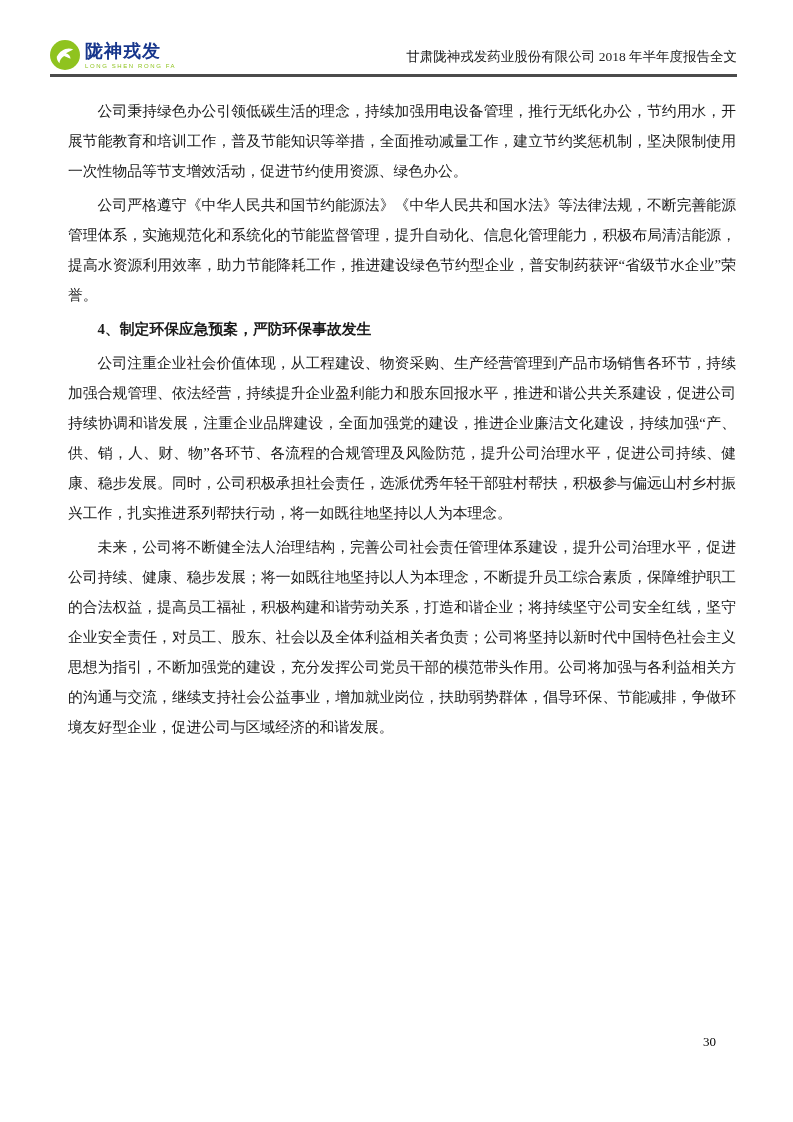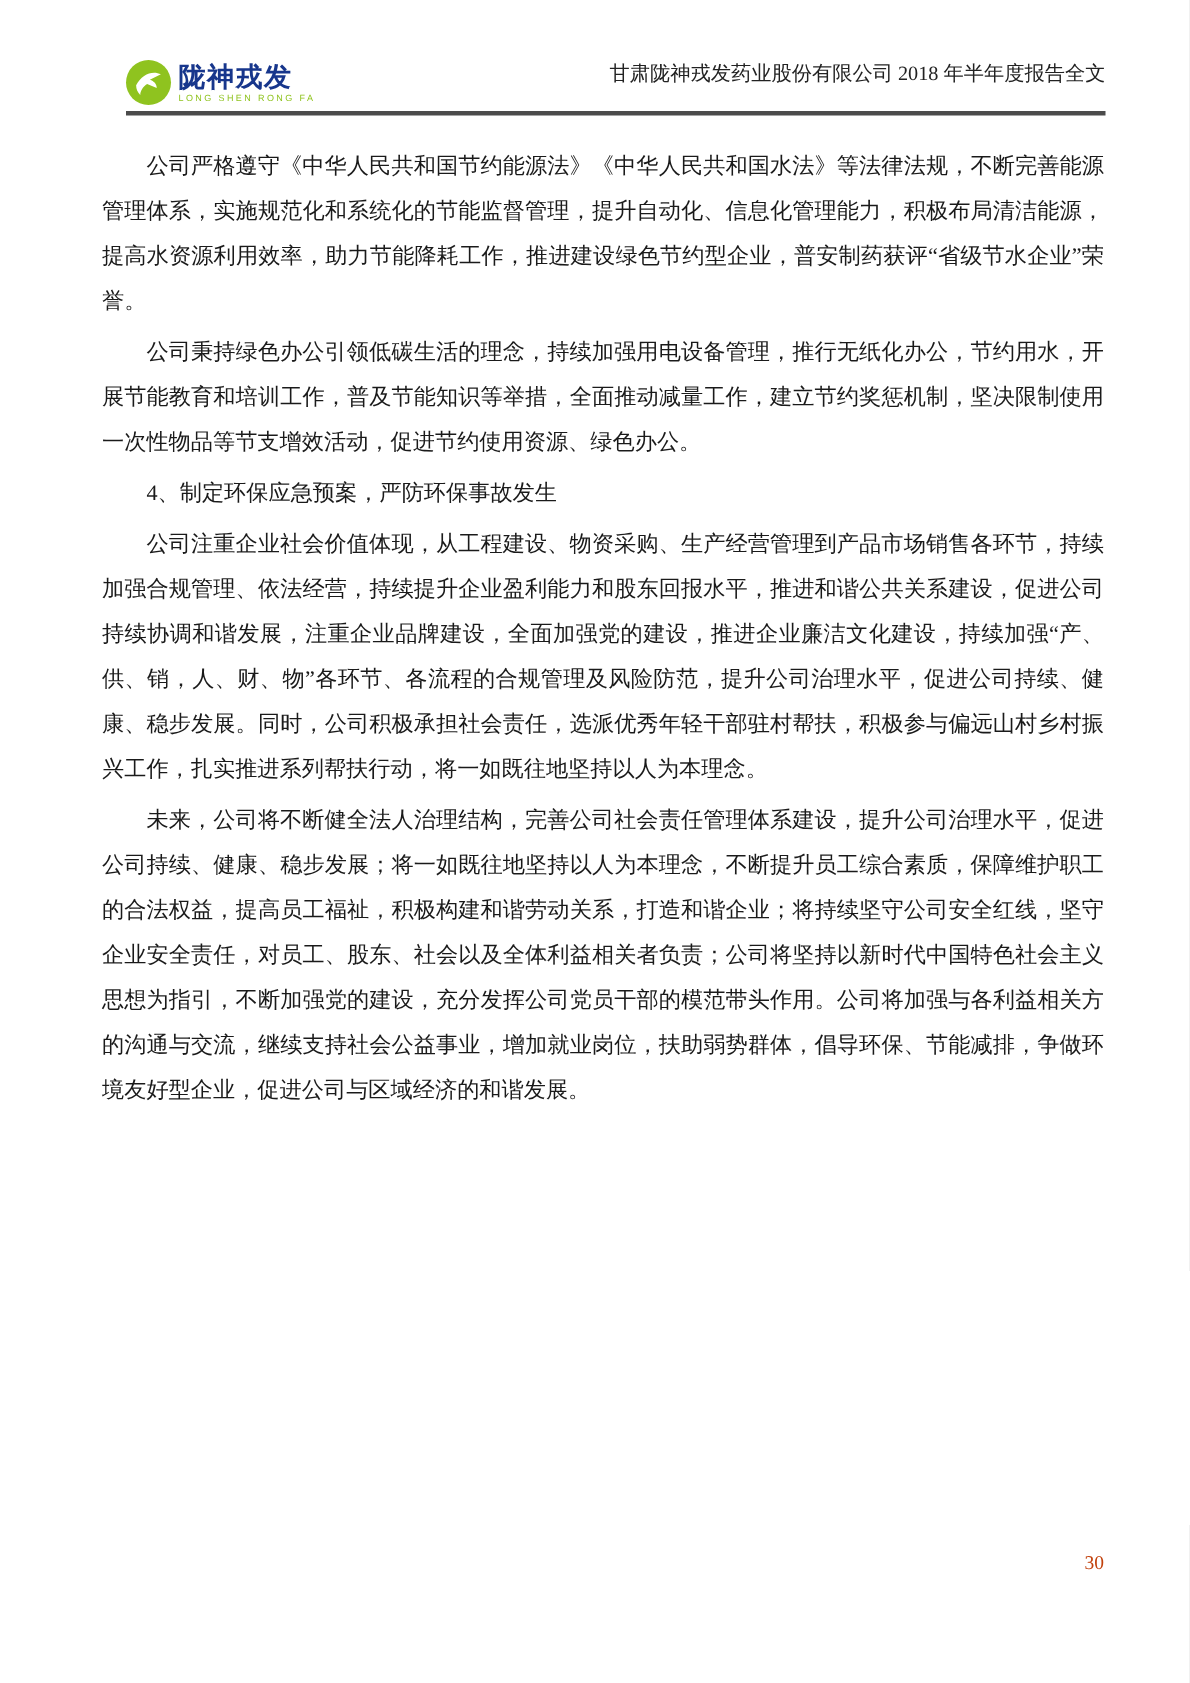--- a/index.html
+++ b/index.html
@@ -8,25 +8,26 @@
     width: 793px;
     height: 1122px;
     margin: 0 auto;
     background: #ffffff;
     font-family: "Liberation Serif", "DejaVu Serif", serif;
     color: #1a1a1a;
     overflow: hidden;
   }
   .header {
     position: absolute;
-    left: 84px;
+    left: 50px;
     right: 56px;
     top: 40px;
     display: flex;
     justify-content: space-between;
+    align-items: flex-end;
     border-bottom: 3px solid #4b4b4b;
     padding-bottom: 4px;
   }
   .logo { display: flex; align-items: center; gap: 5px; }
   .logo-circle {
     width: 30px; height: 30px;
     border-radius: 50%;
     background: #8fc31f;
     display: flex; align-items: center; justify-content: center;
     flex: 0 0 auto;
@@ -60,27 +61,27 @@
     top: 96px;
   }
   .content p, .content h4 {
     margin: 0 0 4px 0;
     font-size: 14.8px;
     line-height: 30px;
     text-align: justify;
     text-indent: 2em;
     font-weight: normal;
   }
-  .content h4 { font-weight: normal; }
+  .content h4 { font-weight: bold; }
   .page-number {
     position: absolute;
     top: 1034px;
-    right: 57px;
+    right: 77px;
     font-size: 13px;
-    color: #c2410c;
+    color: #000000;
   }
 </style>
 </head>
 <body>
 
 <div class="page">
 
   <div class="header">
     <div class="logo">
       <span class="logo-circle">
@@ -90,22 +91,22 @@
       </span>
       <span class="logo-text">
         <span class="logo-cn">陇神戎发</span>
         <span class="logo-en">LONG SHEN RONG FA</span>
       </span>
     </div>
     <div class="report-title">甘肃陇神戎发药业股份有限公司 2018 年半年度报告全文</div>
   </div>
 
   <div class="content">
+    <p>公司秉持绿色办公引领低碳生活的理念，持续加强用电设备管理，推行无纸化办公，节约用水，开展节能教育和培训工作，普及节能知识等举措，全面推动减量工作，建立节约奖惩机制，坚决限制使用一次性物品等节支增效活动，促进节约使用资源、绿色办公。</p>
     <p>公司严格遵守《中华人民共和国节约能源法》《中华人民共和国水法》等法律法规，不断完善能源管理体系，实施规范化和系统化的节能监督管理，提升自动化、信息化管理能力，积极布局清洁能源，提高水资源利用效率，助力节能降耗工作，推进建设绿色节约型企业，普安制药获评“省级节水企业”荣誉。</p>
-    <p>公司秉持绿色办公引领低碳生活的理念，持续加强用电设备管理，推行无纸化办公，节约用水，开展节能教育和培训工作，普及节能知识等举措，全面推动减量工作，建立节约奖惩机制，坚决限制使用一次性物品等节支增效活动，促进节约使用资源、绿色办公。</p>
     <h4>4、制定环保应急预案，严防环保事故发生</h4>
     <p>公司注重企业社会价值体现，从工程建设、物资采购、生产经营管理到产品市场销售各环节，持续加强合规管理、依法经营，持续提升企业盈利能力和股东回报水平，推进和谐公共关系建设，促进公司持续协调和谐发展，注重企业品牌建设，全面加强党的建设，推进企业廉洁文化建设，持续加强“产、供、销，人、财、物”各环节、各流程的合规管理及风险防范，提升公司治理水平，促进公司持续、健康、稳步发展。同时，公司积极承担社会责任，选派优秀年轻干部驻村帮扶，积极参与偏远山村乡村振兴工作，扎实推进系列帮扶行动，将一如既往地坚持以人为本理念。</p>
     <p>未来，公司将不断健全法人治理结构，完善公司社会责任管理体系建设，提升公司治理水平，促进公司持续、健康、稳步发展；将一如既往地坚持以人为本理念，不断提升员工综合素质，保障维护职工的合法权益，提高员工福祉，积极构建和谐劳动关系，打造和谐企业；将持续坚守公司安全红线，坚守企业安全责任，对员工、股东、社会以及全体利益相关者负责；公司将坚持以新时代中国特色社会主义思想为指引，不断加强党的建设，充分发挥公司党员干部的模范带头作用。公司将加强与各利益相关方的沟通与交流，继续支持社会公益事业，增加就业岗位，扶助弱势群体，倡导环保、节能减排，争做环境友好型企业，促进公司与区域经济的和谐发展。</p>
   </div>
 
   <div class="page-number">30</div>
 
 </div>
 
 </body></html>

